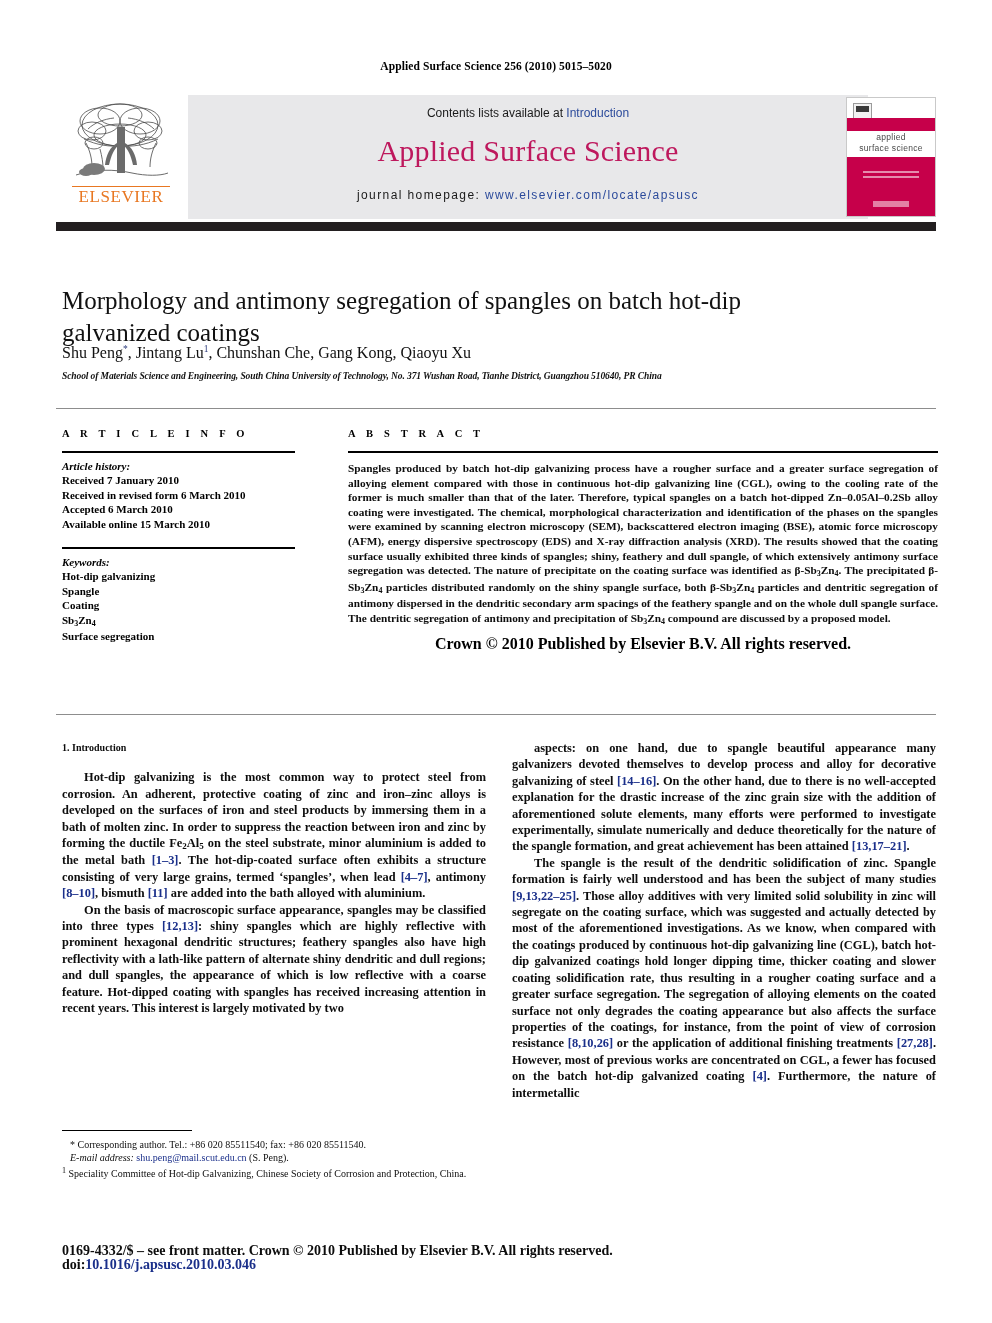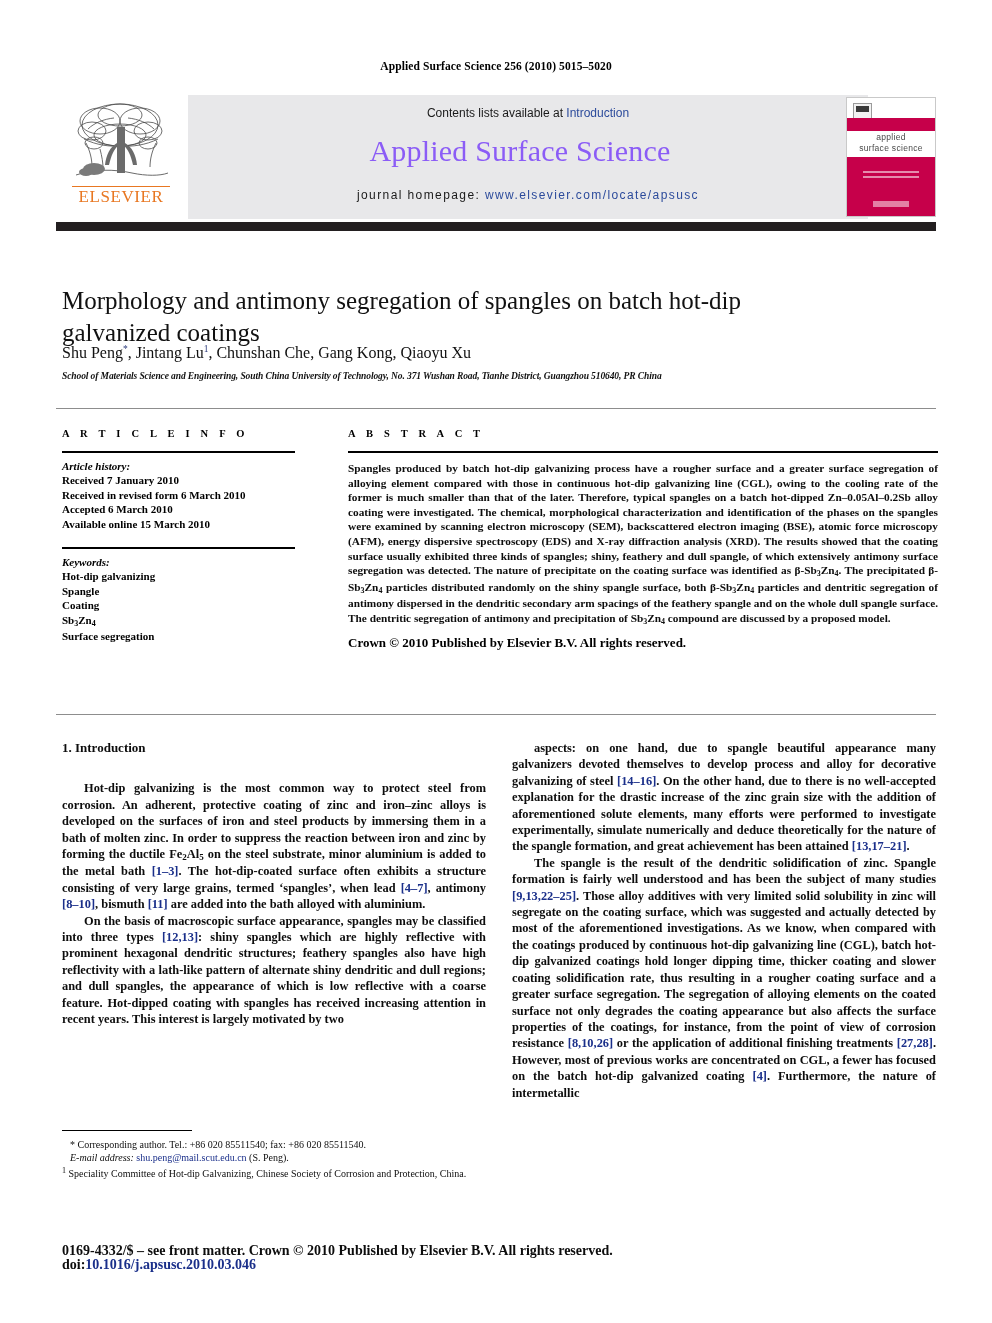--- a/index.html
+++ b/index.html
@@ -53,28 +53,28 @@
     text-align: center;
     font-family: "Liberation Sans", sans-serif;
     font-size: 12px;
     color: #1a1a1a;
   }
   .contents-line .sd {
     color: #2b4a9b;
   }
   .journal-title {
     position: absolute;
-    left: 124px; top: 39px;
+    left: 132px; top: 39px;
     width: 680px;
     text-align: center;
     font-family: "Liberation Serif", serif;
     font-size: 30px;
     font-weight: normal;
     letter-spacing: 0.2px;
-    color: #8b5cf6;
+    color: #be185d;
   }
   .homepage-line {
     position: absolute;
     left: 132px; top: 93px;
     width: 680px;
     text-align: center;
     font-family: "Liberation Sans", sans-serif;
     font-size: 12px;
     letter-spacing: 1.4px;
     color: #1a1a1a;
@@ -298,23 +298,23 @@
     color: #0d0d0d;
   }
   .abs-body sub {
     font-size: 8px;
     vertical-align: baseline;
     position: relative;
     bottom: -2px;
   }
   .abs-copyright {
     margin-top: 7px;
-    font-size: 13px;
-    font-weight: bold;
-    text-align: left;
+    font-size: 16px;
+    font-weight: bold;
+    text-align: center;
   }
 
   
   .hr-mid {
     position: absolute;
     left: 56px; top: 714px;
     width: 880px; height: 1px;
     background: #8d8d8d;
   }
 
@@ -326,23 +326,23 @@
     font-size: 12.4px;
     line-height: 16.4px;
     text-align: justify;
     font-weight: bold;
     color: #0d0d0d;
   }
   .col-left { left: 62px; }
   .col-right { left: 512px; }
 
   .body-h2 {
-    font-size: 13px;
-    font-weight: bold;
-    margin: 0 0 24px 0;
+    font-size: 10px;
+    font-weight: bold;
+    margin: 0 0 13px 0;
   }
   .body-p {
     margin: 0;
     text-indent: 22px;
   }
   .ref { color: #1a2f8a; }
   .body-col sub {
     font-size: 9px;
     vertical-align: baseline;
     position: relative;

